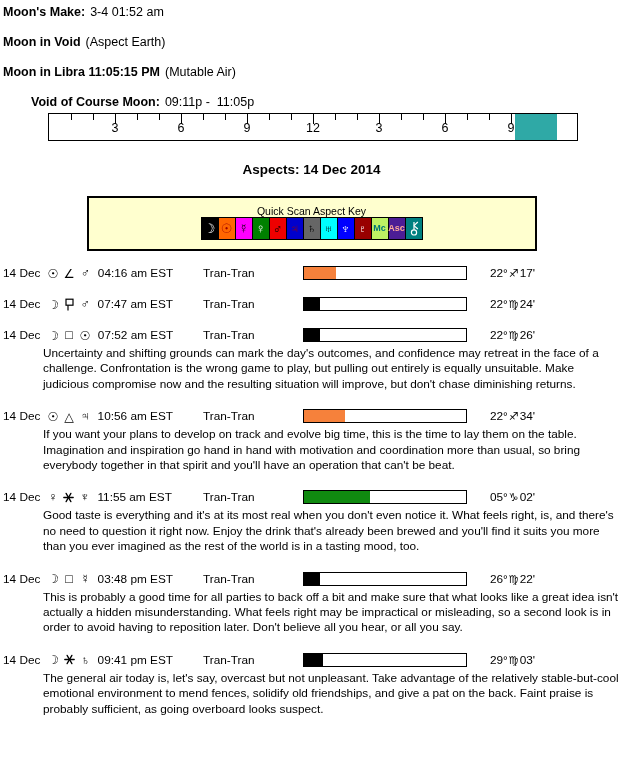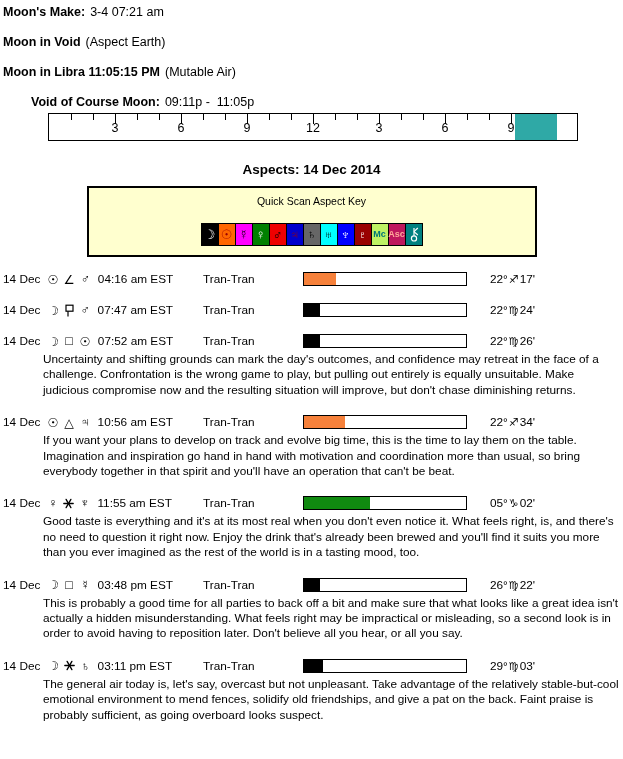--- a/index.html
+++ b/index.html
@@ -15,24 +15,24 @@
   .hval{white-space:pre;}
   .phase-angle{font-size:10px;line-height:13px;padding-right:2px;white-space:pre;}
   .pa-label{margin-right:4px;}
   
   .ruler{position:relative;margin:2px 0 0 45px;width:528px;height:26px;border:1px solid #000;background:#FFF;}
   .tick{position:absolute;top:0;width:1px;background:#000;height:6px;}
   .tick.major{height:10px;}
   .tlabel{position:absolute;top:7px;transform:translateX(-50%);font-size:12.5px;}
   .voc-block{position:absolute;top:0;bottom:0;}
   
-  .aspects-title{text-align:center;font-weight:bold;font-size:13.5px;margin:21px 0 9px 0;}
+  .aspects-title{text-align:center;font-weight:bold;font-size:13.5px;margin:21px 0 19px 0;}
   
   .keybox{width:450px;margin:0 auto;border:2px solid #000;background:#FFFFCF;text-align:center;padding:7px 4px 9px 4px;box-sizing:border-box;}
-  .key-title{font-size:10.5px;margin-bottom:16px;}
+  .key-title{font-size:10.5px;margin-bottom:0;}
   .key-sub{font-size:10.5px;font-weight:bold;margin-bottom:6px;}
   .key-strip{display:inline-flex;vertical-align:top;}
   .tile{width:16px;height:21px;border:1px solid #000;margin-left:-1px;display:flex;align-items:center;justify-content:center;font-size:13px;font-weight:bold;line-height:1;}
   .tile:first-child{margin-left:0;}
   .tile .txt{font-size:9px;font-weight:bold;letter-spacing:0;}
   
   .rows{margin-top:13px;}
   .arow{display:flex;align-items:center;height:18px;margin:13px 0 2px 0;font-size:11.8px;}
   .rl{width:200px;display:inline-flex;align-items:center;}
   .rdate{margin-right:7px;white-space:pre;}
@@ -43,21 +43,21 @@
   .rfill{display:block;height:100%;}
   .rpos{white-space:pre;font-size:11.8px;}
   .rpos .zsign{font-size:11px;padding:0 1px;}
   .note{margin:0 0 15px 40px;width:576px;font-size:11.8px;line-height:15.4px;}
 </style>
 </head>
 <body>
 
 <div class="hline">
   <span>
-    <span class="hlabel">Moon's Make:</span><span class="hval">3-4 07:21 am</span>
+    <span class="hlabel">Moon's Make:</span><span class="hval">3-4 01:52 am</span>
   </span>
 </div>
 
 <div class="hline">
   <span>
     <span class="hlabel">Moon in Void</span><span class="hval">(Aspect Earth)</span>
   </span>
 </div>
 
 <div class="hline">
@@ -117,21 +117,21 @@
       <div class="tile" style="background: rgb(0, 128, 0); color: rgb(255, 255, 255);">♀</div>
       <div class="tile" style="background: rgb(238, 0, 0); color: rgb(0, 0, 0);">♂</div>
       <div class="tile" style="background: rgb(0, 0, 204); color: rgb(153, 0, 0);">♃</div>
       <div class="tile" style="background: rgb(102, 102, 102); color: rgb(0, 0, 0);">♄</div>
       <div class="tile" style="background: rgb(0, 255, 255); color: rgb(0, 0, 0);">♅</div>
       <div class="tile" style="background: rgb(0, 0, 255); color: rgb(255, 255, 255);">♆</div>
       <div class="tile" style="background: rgb(153, 0, 0); color: rgb(255, 255, 255);">♇</div>
       <div class="tile" style="background: #bef264; color: rgb(0, 119, 119);">
         <span class="txt">Mc</span>
       </div>
-      <div class="tile" style="background: #be185d; color: rgb(255, 170, 153);">
+      <div class="tile" style="background: #4c1d95; color: rgb(255, 170, 153);">
         <span class="txt">Asc</span>
       </div>
       <div class="tile" style="background: rgb(0, 128, 128); color: rgb(255, 255, 255);">
         <svg width="10" height="15" viewBox="0 0 10 15">
           <g stroke="#FFFFFF" stroke-width="1.2" fill="none">
             <circle cx="5" cy="11.4" r="2.6"></circle>
             <line x1="5" y1="8.8" x2="5" y2="1"></line>
             <line x1="5" y1="4.6" x2="8.8" y2="1"></line>
             <line x1="5" y1="4.6" x2="8.8" y2="8"></line>
           </g>
@@ -251,21 +251,21 @@
       <span class="glyph ga">
           <svg width="11" height="11" viewBox="0 0 11 11">
             <g stroke="#000" stroke-width="1.3" stroke-linecap="round">
               <line x1="0.8" y1="5.5" x2="10.2" y2="5.5"></line>
               <line x1="3.1" y1="1.4" x2="7.9" y2="9.6"></line>
               <line x1="7.9" y1="1.4" x2="3.1" y2="9.6"></line>
             </g>
           </svg>
         </span>
       <span class="glyph g2">♄</span>
-      <span class="rtime">03:11 pm EST</span>
+      <span class="rtime">09:41 pm EST</span>
     </span>
     <span class="rtype">Tran-Tran</span>
     <span class="rbar">
         <span class="rfill" style="width: 12%; background: rgb(0, 0, 0);"></span>
       </span>
     <span class="rpos">29°<span class="zsign">♍</span>03'</span>
   </div>
 <div class="note">The general air today is, let's say, overcast but not unpleasant. Take advantage of the relatively stable-but-cool emotional environment to mend fences, solidify old friendships, and give a pat on the back. Faint praise is probably sufficient, as going overboard looks suspect.</div>
   </div>
 

